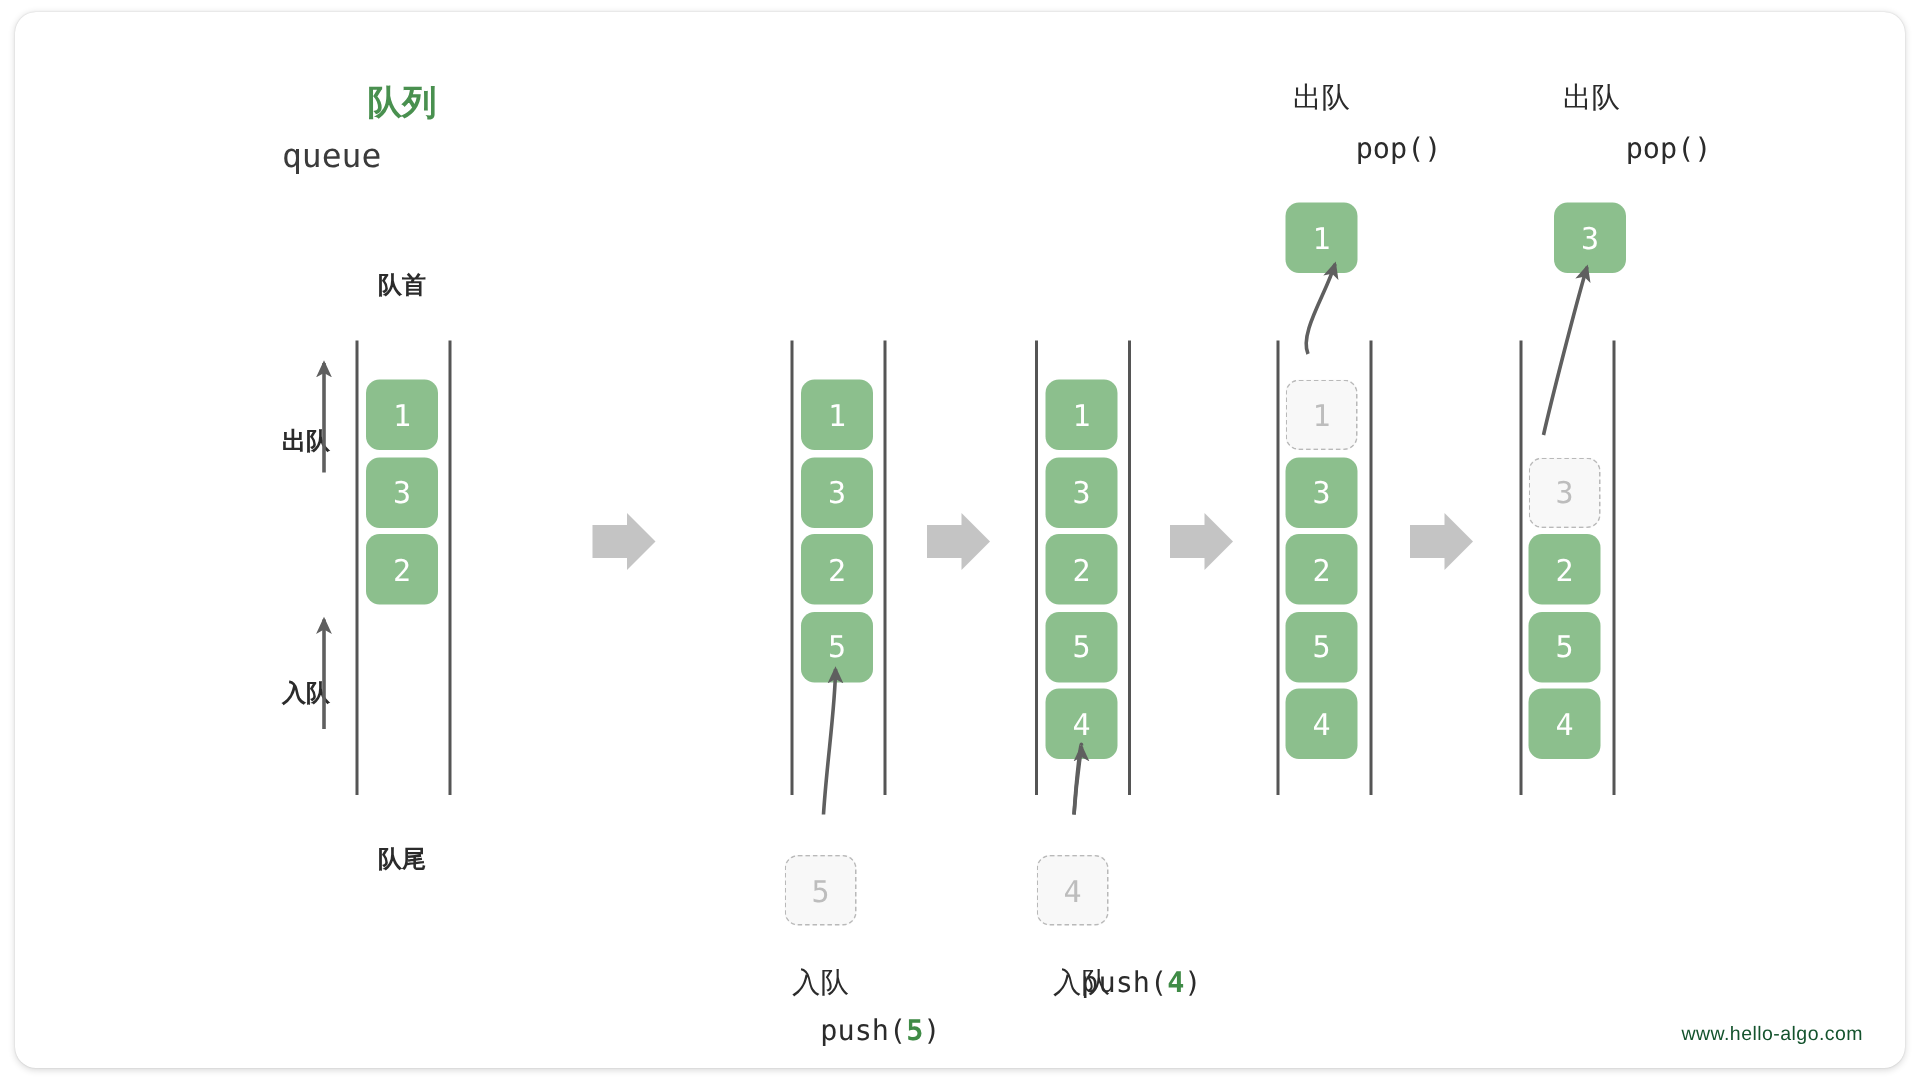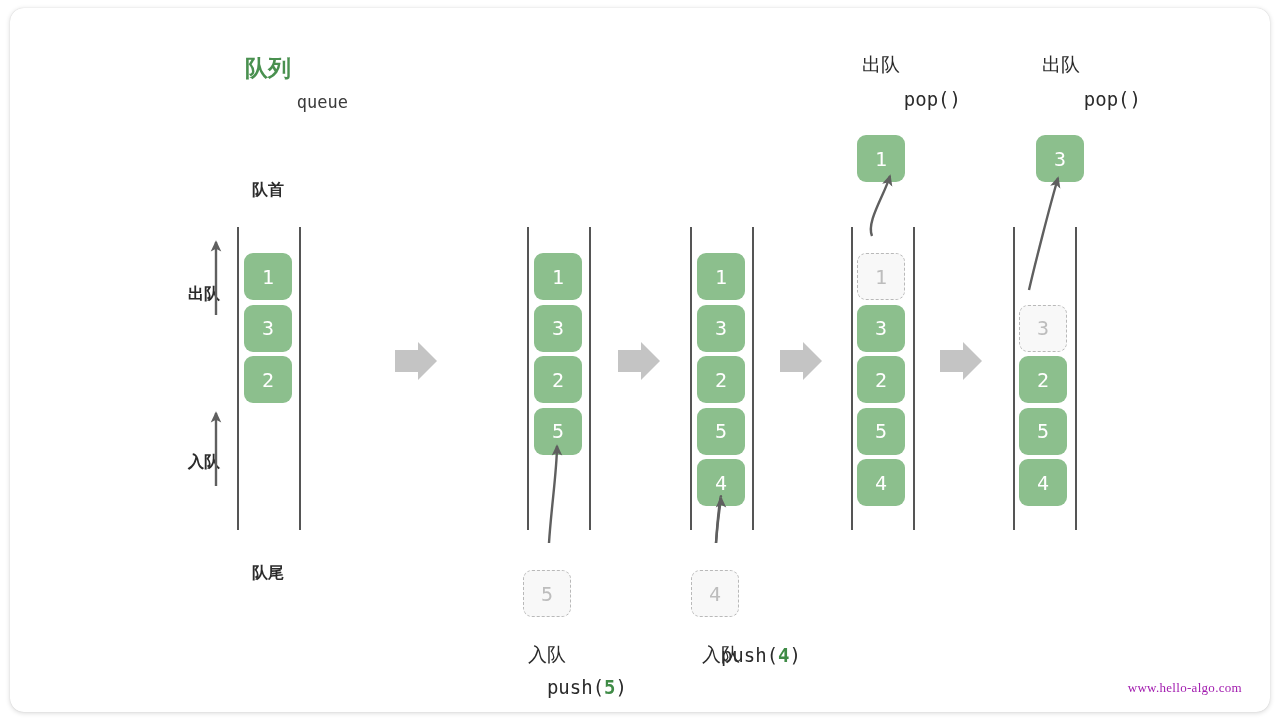--- a/index.html
+++ b/index.html
@@ -36,23 +36,23 @@
   .title-cn {
     font-family: "Liberation Sans", sans-serif;
     font-weight: bold;
     font-size: 23px;
     color: #49904f;
     text-align: center;
     white-space: nowrap;
   }
   .title-code {
     font-family: "DejaVu Sans Mono", monospace;
-    font-size: 17px;
+    font-size: 22px;
     color: #3b3b3b;
-    text-align: right;
+    text-align: left;
     white-space: nowrap;
   }
   .label-bold {
     font-family: "Liberation Sans", sans-serif;
     font-weight: bold;
     font-size: 16px;
     color: #2b2b2b;
     text-align: center;
     white-space: nowrap;
   }
@@ -71,23 +71,23 @@
     white-space: nowrap;
   }
   .op-code .arg {
     color: #3f8b46;
     font-weight: bold;
   }
   .watermark {
     position: absolute;
     right: 38px;
     bottom: 24px;
-    font-family: Liberation Serif, serif;
+    font-family: Liberation Sans, sans-serif;
     font-size: 13px;
-    color: #a21caf;
+    color: #14532d;
     letter-spacing: 0.3px;
     white-space: nowrap;
     margin-top: 48px;
   }
 
   
   .rail {
     position: absolute;
     width: 1.6px;
     background: #555555;

